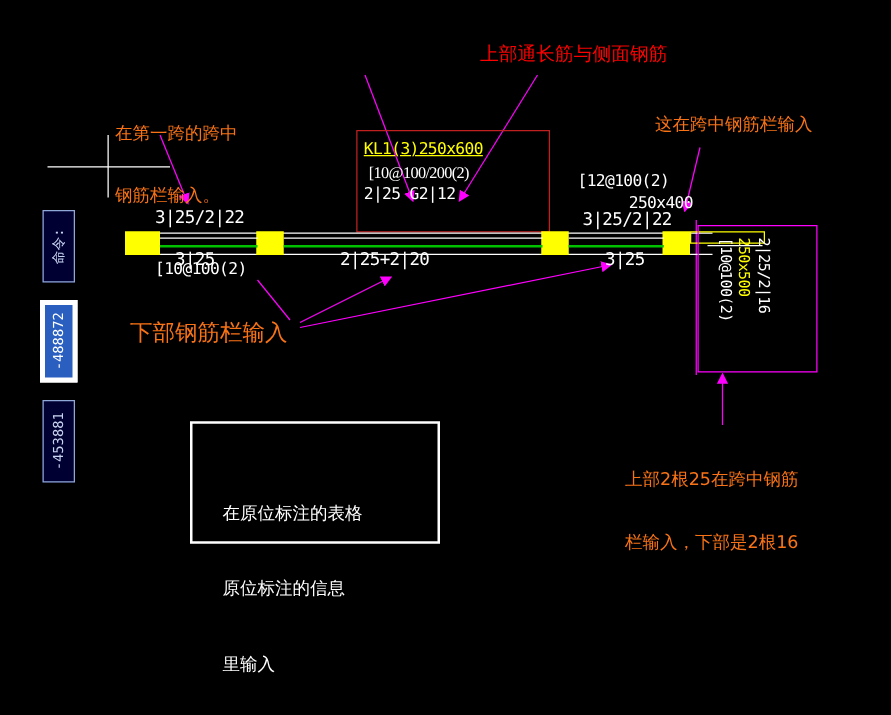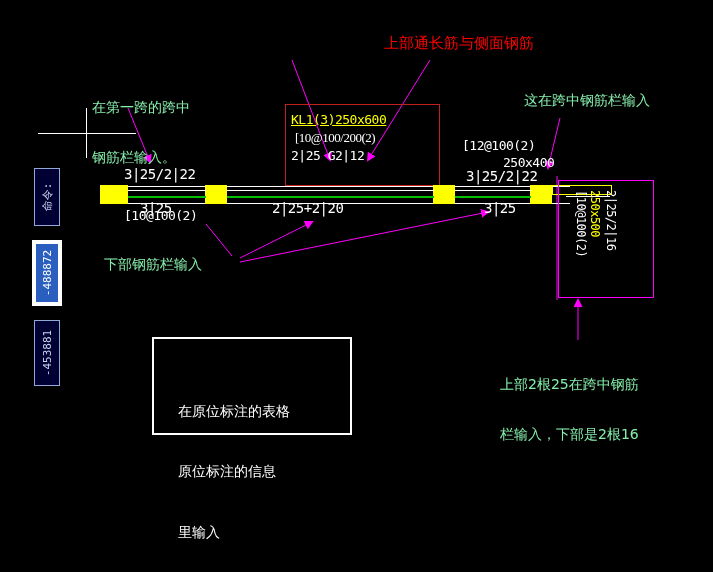--- a/index.html
+++ b/index.html
@@ -19,21 +19,21 @@
   }
 
   
   .ann {
     position: absolute;
     line-height: 1.18;
     white-space: pre;
     letter-spacing: 0px;
     font-weight: 400;
   }
-  .ann-magenta { color: #86efac; }
+  .ann-magenta { color: #f97316; }
   .ann-red { color: #ff0000; }
 
   
   .cad {
     position: absolute;
     white-space: pre;
     font-family: "DejaVu Sans Mono", "Liberation Mono", monospace;
     letter-spacing: -0.5px;
   }
   .cad-white { color: #ffffff; }
@@ -189,21 +189,21 @@
 
   <div class="ann ann-red" style="left:384px; top:35px; font-size:15px;">上部通长筋与侧面钢筋</div>
 
   <div class="ann ann-magenta" style="left:92px; top:66px; font-size:14px;">
     <div>在第一跨的跨中</div>
     <div>钢筋栏输入。</div>
   </div>
 
   <div class="ann ann-magenta" style="left:524px; top:92px; font-size:14px;">这在跨中钢筋栏输入</div>
 
-  <div class="ann ann-magenta" style="left:104px; top:256px; font-size:14px;">下部钢筋栏输入</div>
+  <div class="ann ann-magenta" style="left:104px; top:256px; font-size:18px;">下部钢筋栏输入</div>
 
   <div class="ann ann-magenta" style="left:500px; top:343px; font-size:14px;">
     <div>上部2根25在跨中钢筋</div>
     <div>栏输入，下部是2根16</div>
   </div>
 
   <div class="box-red" style="left:285px; top:104px; width:155px; height:82px;"></div>
 
   <div class="cad cad-yellow" style="left:291px; top:112px; font-size:13px;">KL1(3)250x600</div>
   <div class="cad cad-white" style="left:295px; top:130px; font-size:13px;font-family:Liberation Serif, serif;">[10@100/200(2)</div>

